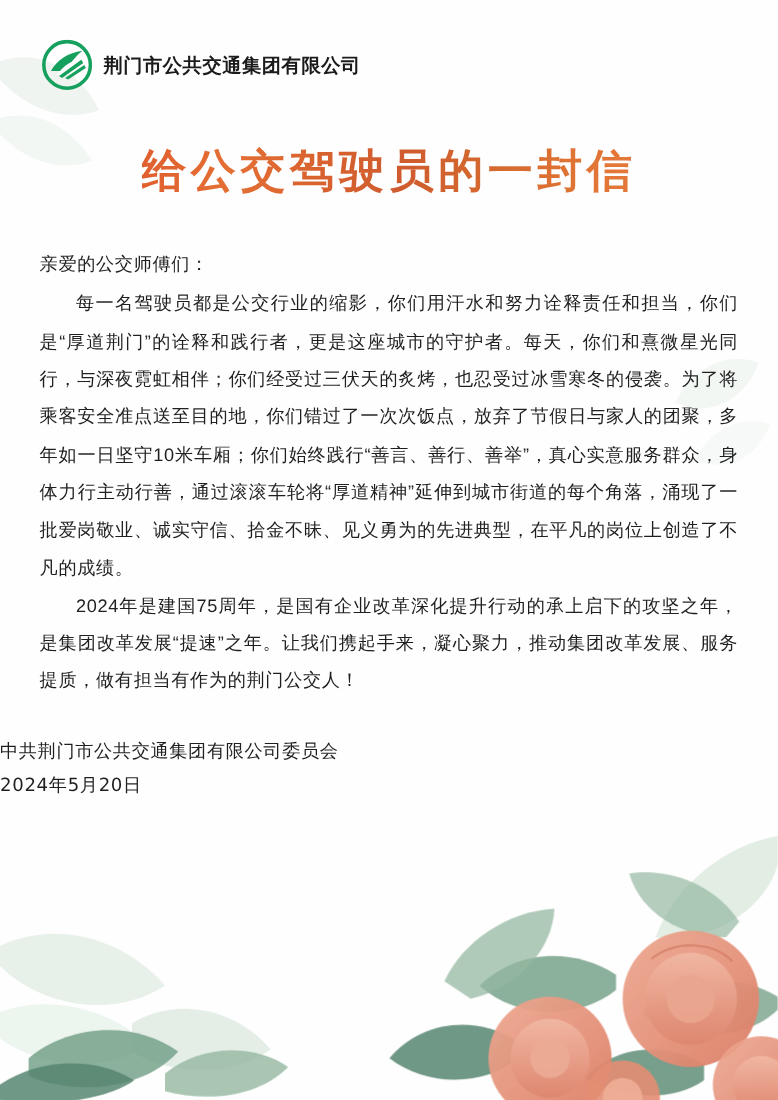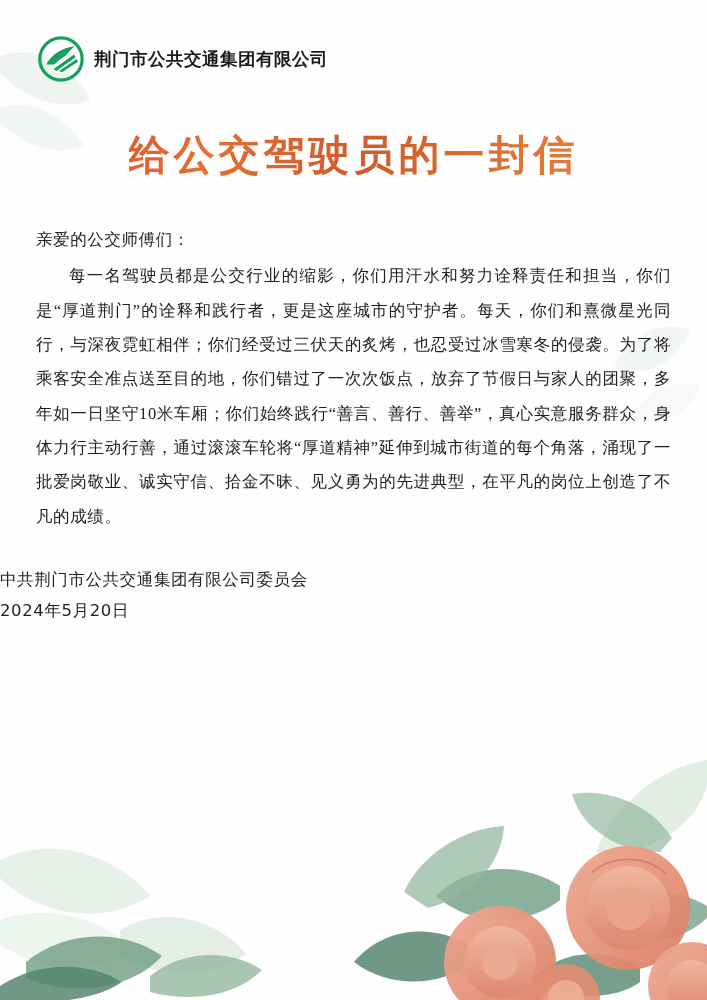--- a/index.html
+++ b/index.html
@@ -74,21 +74,21 @@
     color: #d9612e;
     text-align: center;
     -webkit-text-fill-color: transparent;
   }
 
   
   .content {
     position: relative;
     z-index: 3;
     margin: 40px 36px 0 36px;
-    font-family: Liberation Serif, serif;
+    font-family: Liberation Sans, sans-serif;
     color: #1f1f1f;
     font-size: 16.5px;
     line-height: 2.08;
     text-align: justify;
     letter-spacing: 0.6px;
   }
   .salutation {
     margin: 0 0 2px 0;
   }
   .para {
@@ -194,20 +194,21 @@
     <div class="company-name">荆门市公共交通集团有限公司</div>
   </div>
 
   <div class="title-wrap">
     <div class="doc-title">给公交驾驶员的一封信</div>
   </div>
 
   <div class="content">
     <p class="salutation">亲爱的公交师傅们：</p>
     <p class="para">每一名驾驶员都是公交行业的缩影，你们用汗水和努力诠释责任和担当，你们是“厚道荆门”的诠释和践行者，更是这座城市的守护者。每天，你们和熹微星光同行，与深夜霓虹相伴；你们经受过三伏天的炙烤，也忍受过冰雪寒冬的侵袭。为了将乘客安全准点送至目的地，你们错过了一次次饭点，放弃了节假日与家人的团聚，多年如一日坚守10米车厢；你们始终践行“善言、善行、善举”，真心实意服务群众，身体力行主动行善，通过滚滚车轮将“厚道精神”延伸到城市街道的每个角落，涌现了一批爱岗敬业、诚实守信、拾金不昧、见义勇为的先进典型，在平凡的岗位上创造了不凡的成绩。</p>
+    <p class="para">2024年是建国75周年，是国有企业改革深化提升行动的承上启下的攻坚之年，是集团改革发展“提速”之年。让我们携起手来，凝心聚力，推动集团改革发展、服务提质，做有担当有作为的荆门公交人！</p>
   </div>
 
   <div class="signature">
     <span class="sig-line">中共荆门市公共交通集团有限公司委员会</span>
     <span class="sig-date">2024年5月20日</span>
   </div>
 
 </div>
 
 </body></html>

